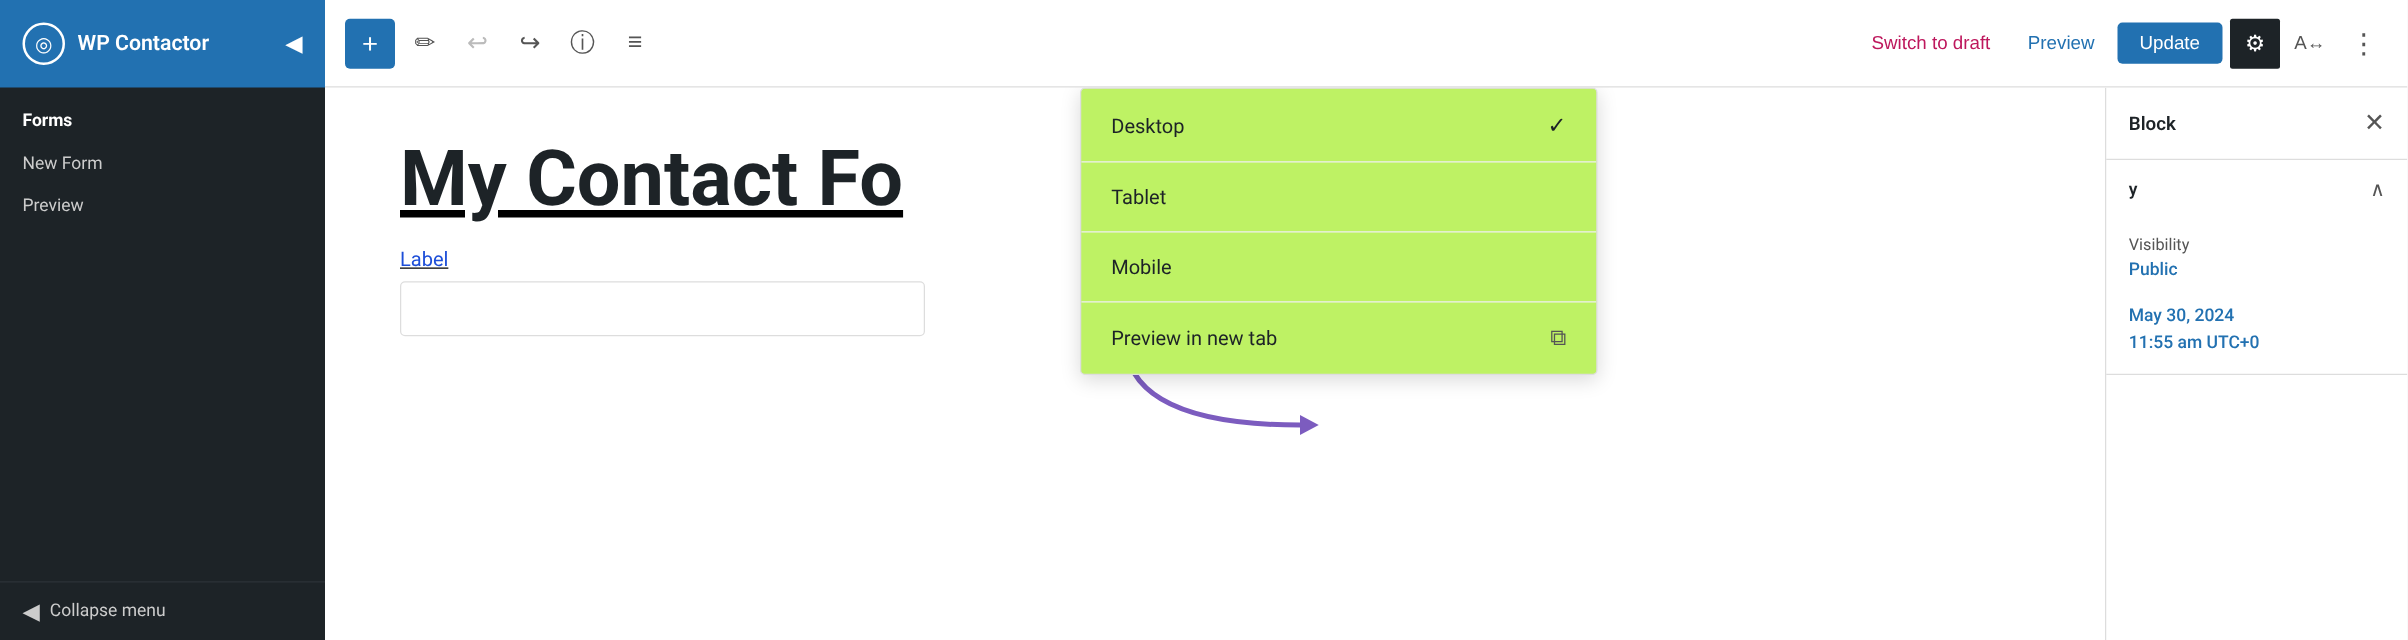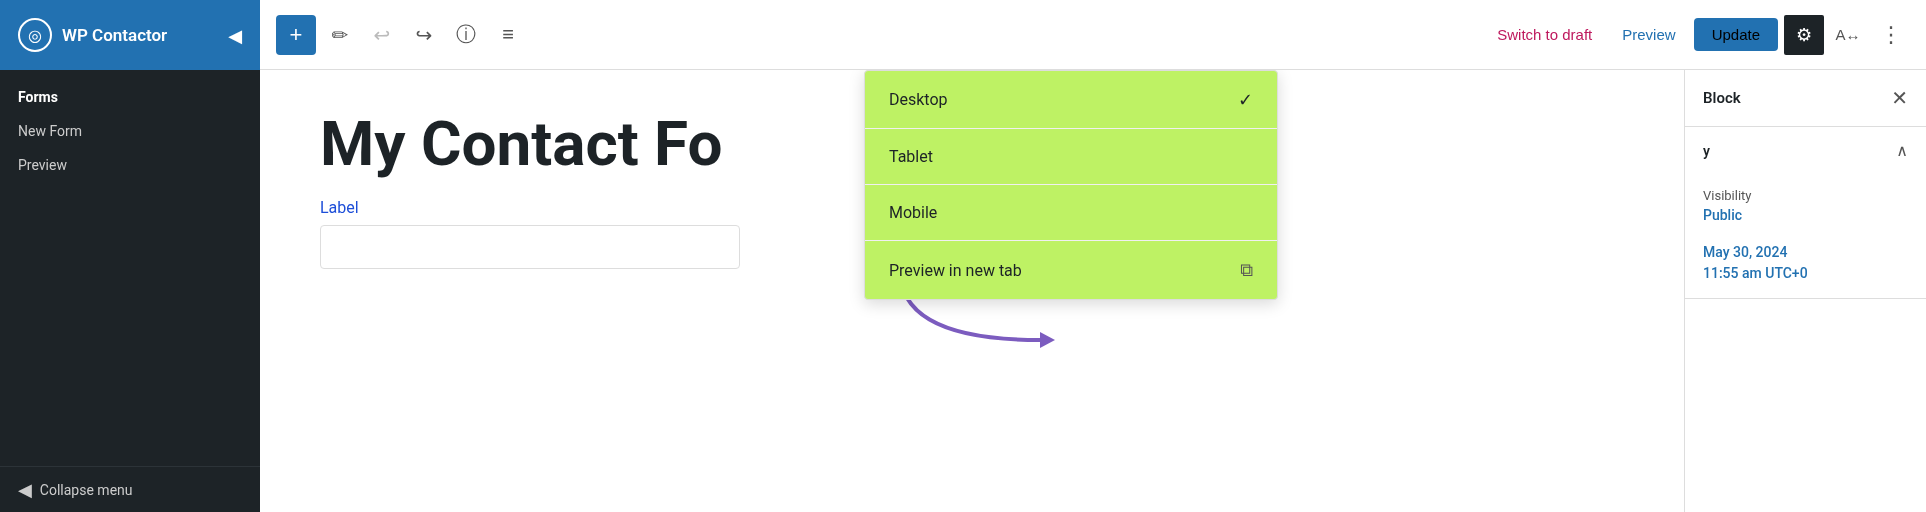--- a/index.html
+++ b/index.html
@@ -133,21 +133,21 @@
     .toolbar-preview {
       background: none;
       border: none;
       color: #2271b1;
       font-size: 15px;
       cursor: pointer;
       padding: 6px 12px;
     }
     .toolbar-update {
       background: #2271b1;
-      color: #000000;
+      color: #ffffff;
       border: none;
       border-radius: 4px;
       padding: 8px 18px;
       font-size: 15px;
       cursor: pointer;
       font-weight: 500;
     }
     .toolbar-settings {
       background: #1d2327;
       color: #fff;
@@ -189,20 +189,21 @@
       position: relative;
       overflow: hidden;
     }
 
     
     .editor {
       flex: 1;
       padding: 40px 60px;
       overflow-y: auto;
       position: relative;
+      text-decoration: underline;
     }
     .editor-title {
       font-size: 62px;
       font-weight: 700;
       color: #1d2327;
       margin-bottom: 20px;
       line-height: 1.1;
       overflow: hidden;
       white-space: nowrap;
     }

